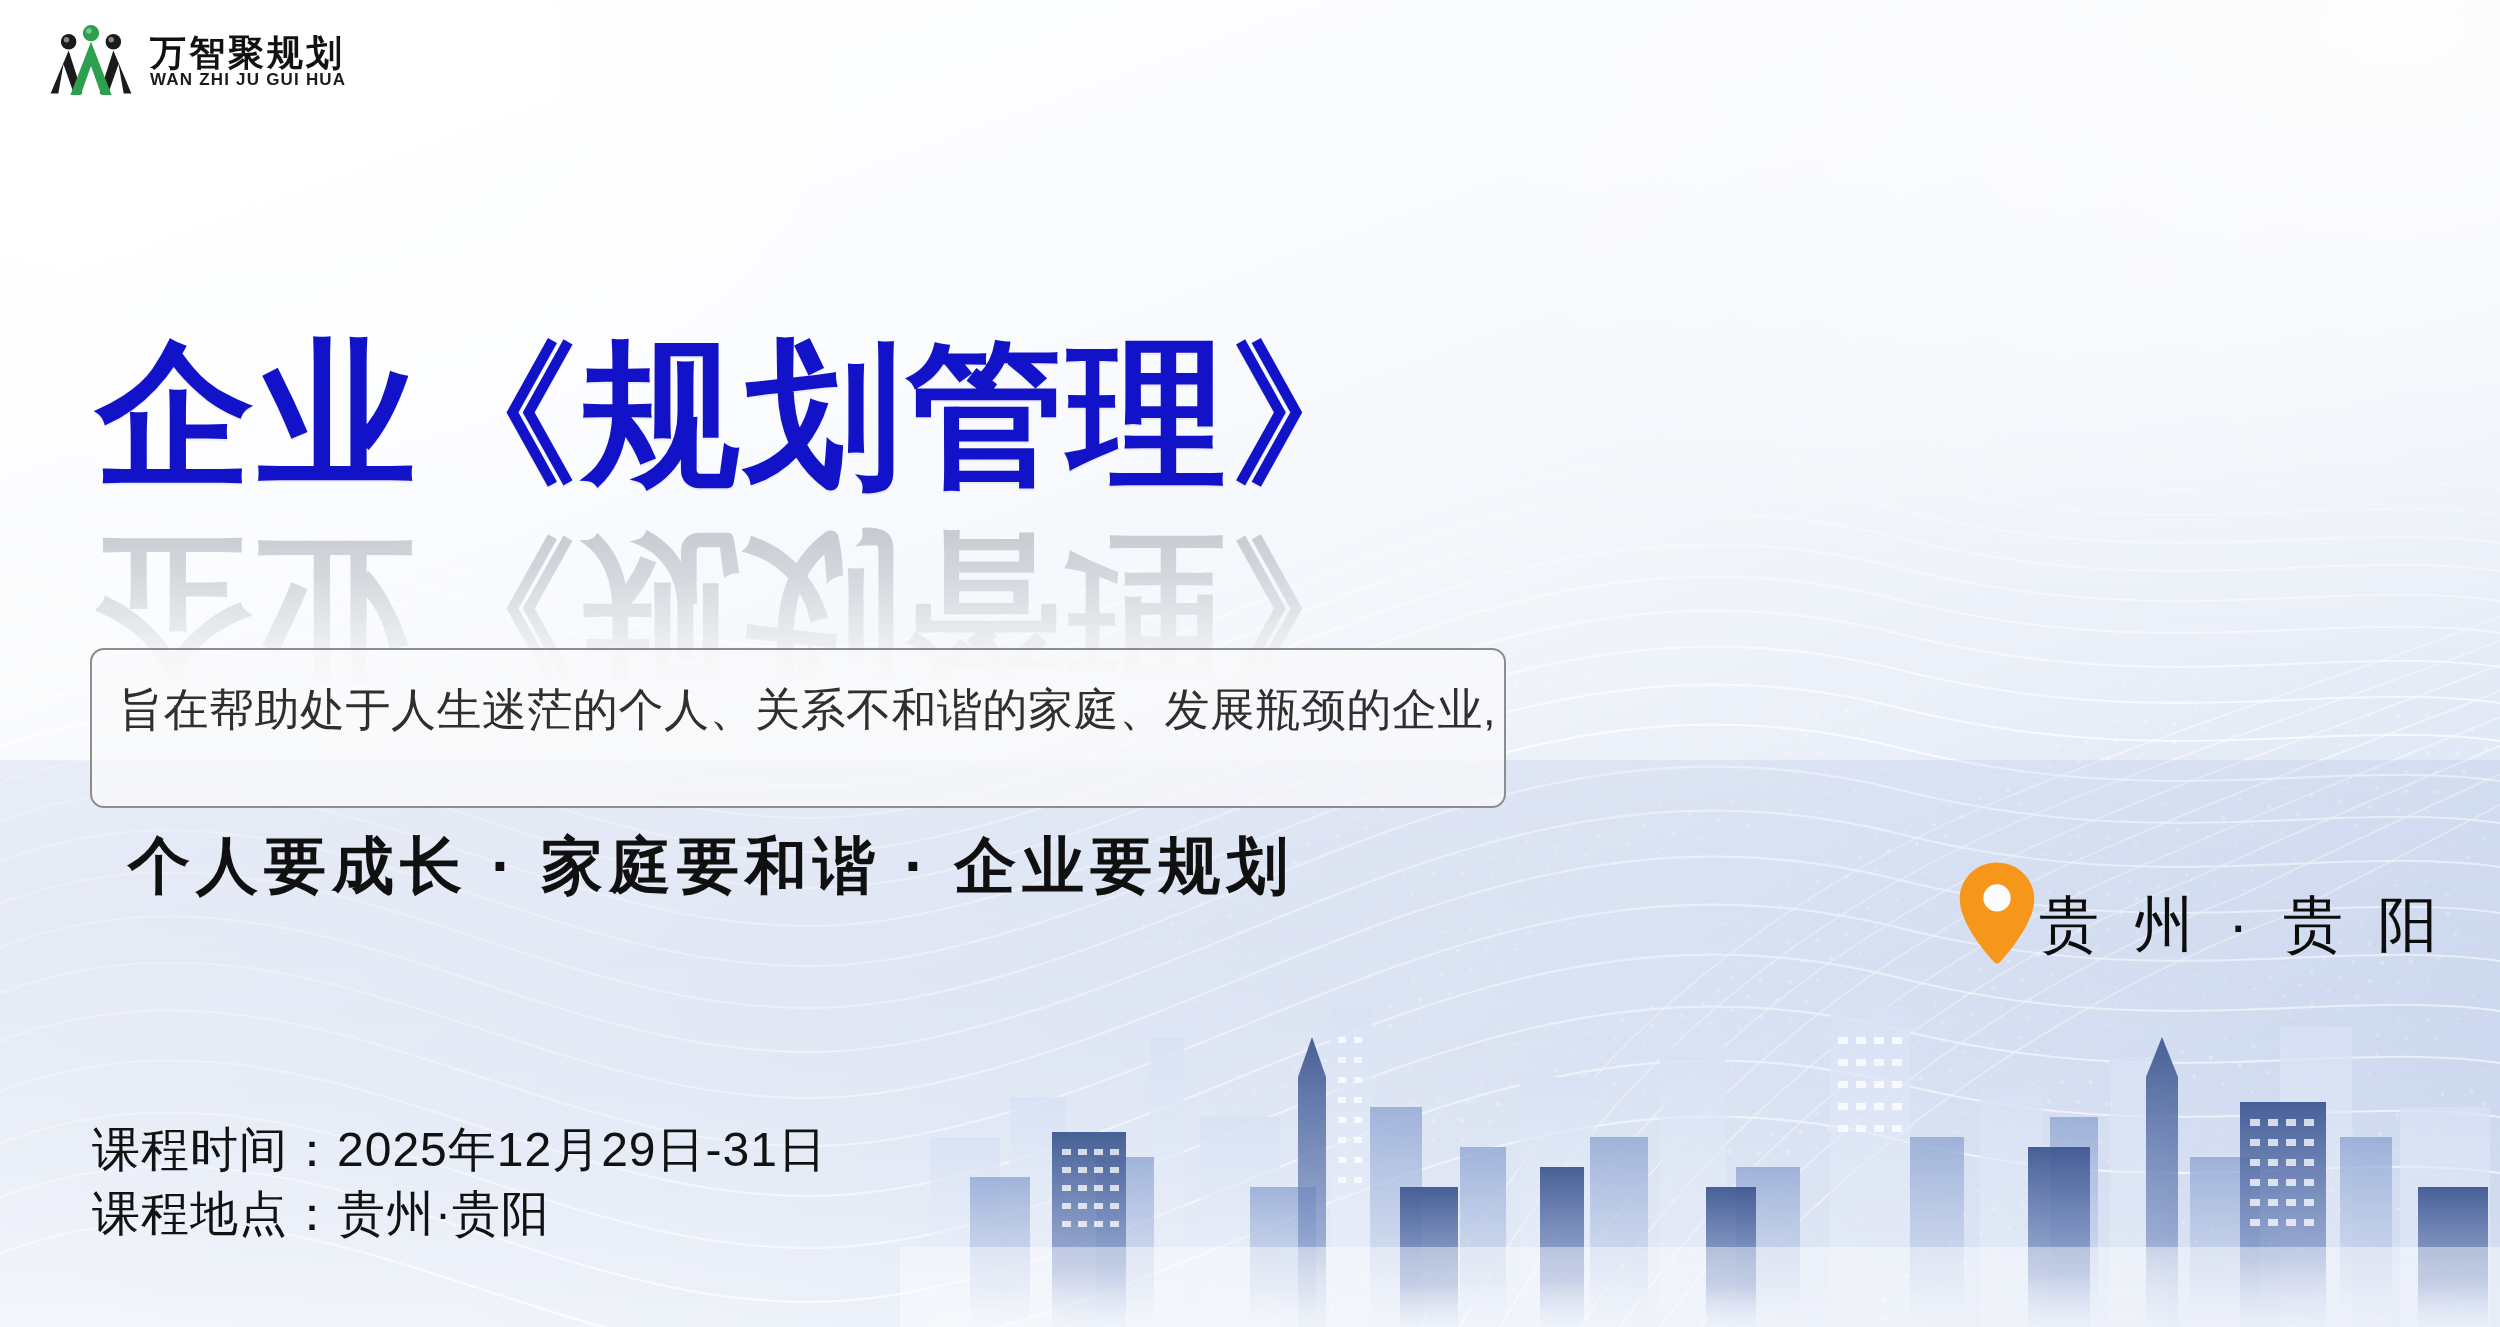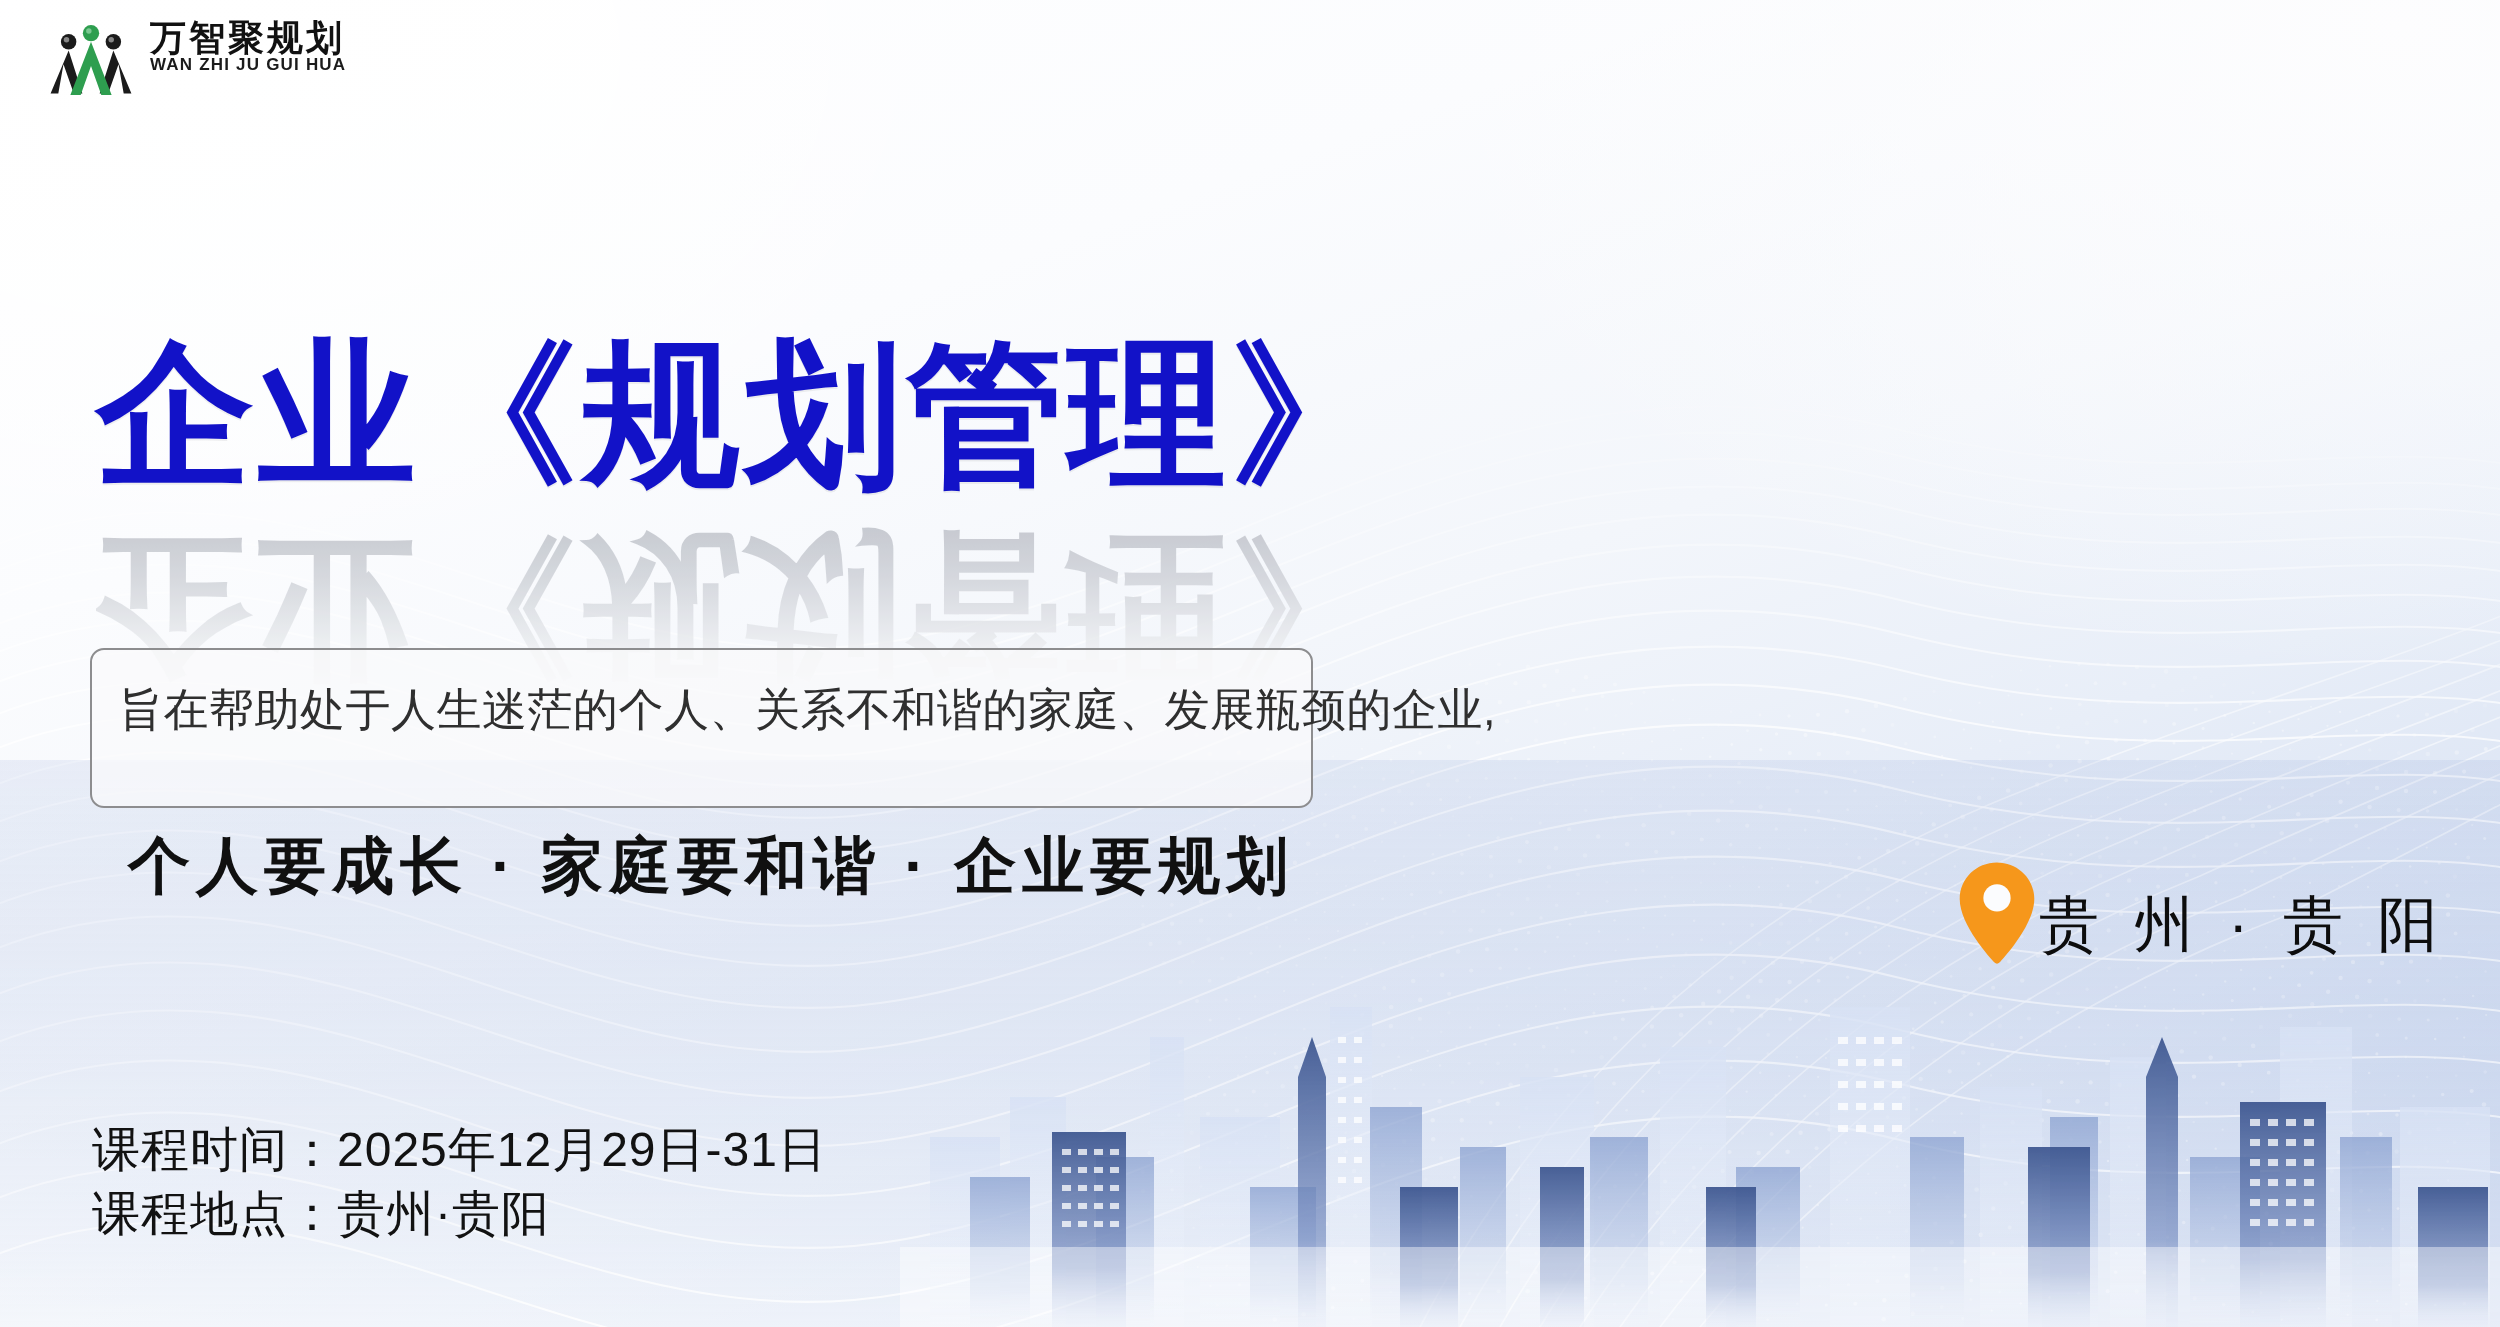--- a/index.html
+++ b/index.html
@@ -25,21 +25,21 @@
   
   .bg-layer { position:absolute; inset:0; pointer-events:none; }
 
   #wavefield { position:absolute; left:0; top:0; width:2500px; height:1327px; }
 
   .skyline { position:absolute; right:0; bottom:0; width:1600px; height:440px; }
 
   
   .logo-block {
     position:absolute; left:48px; top:16px;
-    display:flex; align-items:flex-start; gap:16px;
+    display:flex; align-items:center; gap:16px;
   }
   .logo-mark { width:86px; height:86px; flex:none; }
   .logo-text { display:flex; flex-direction:column; line-height:1; padding-top:4px; }
   .logo-cn {
     font-family:"Liberation Serif","DejaVu Serif",serif;
     font-size:36px; font-weight:700; color:#111; letter-spacing:3px;
   }
   .logo-en {
     font-size:17px; font-weight:700; color:#1b1b1b;
     letter-spacing:1.2px; margin-top:0;
@@ -63,21 +63,21 @@
     transform:scaleY(-1);
     background:linear-gradient(to top, #b9bcc4 0%, #cfd2d8 35%, #eceef1 72%, #fafbfc 100%);
     -webkit-background-clip:text; background-clip:text;
     color:transparent; -webkit-text-fill-color:transparent;
     opacity:.85;
   }
 
   
   .desc-box {
     position:absolute; left:90px; top:648px;
-    width:1223px; min-height:160px;
+    width:1416px; min-height:160px;
     border:2px solid #8d8d8f; border-radius:14px;
     background:rgba(250,250,251,.72);
     padding:24px 42px 22px 26px;
   }
   .desc-line {
     font-family:"Liberation Sans","DejaVu Sans",sans-serif;
     font-size:45px; color:#2f2f2f; line-height:1.62;
     letter-spacing:.5px; white-space:nowrap;
   }
 

